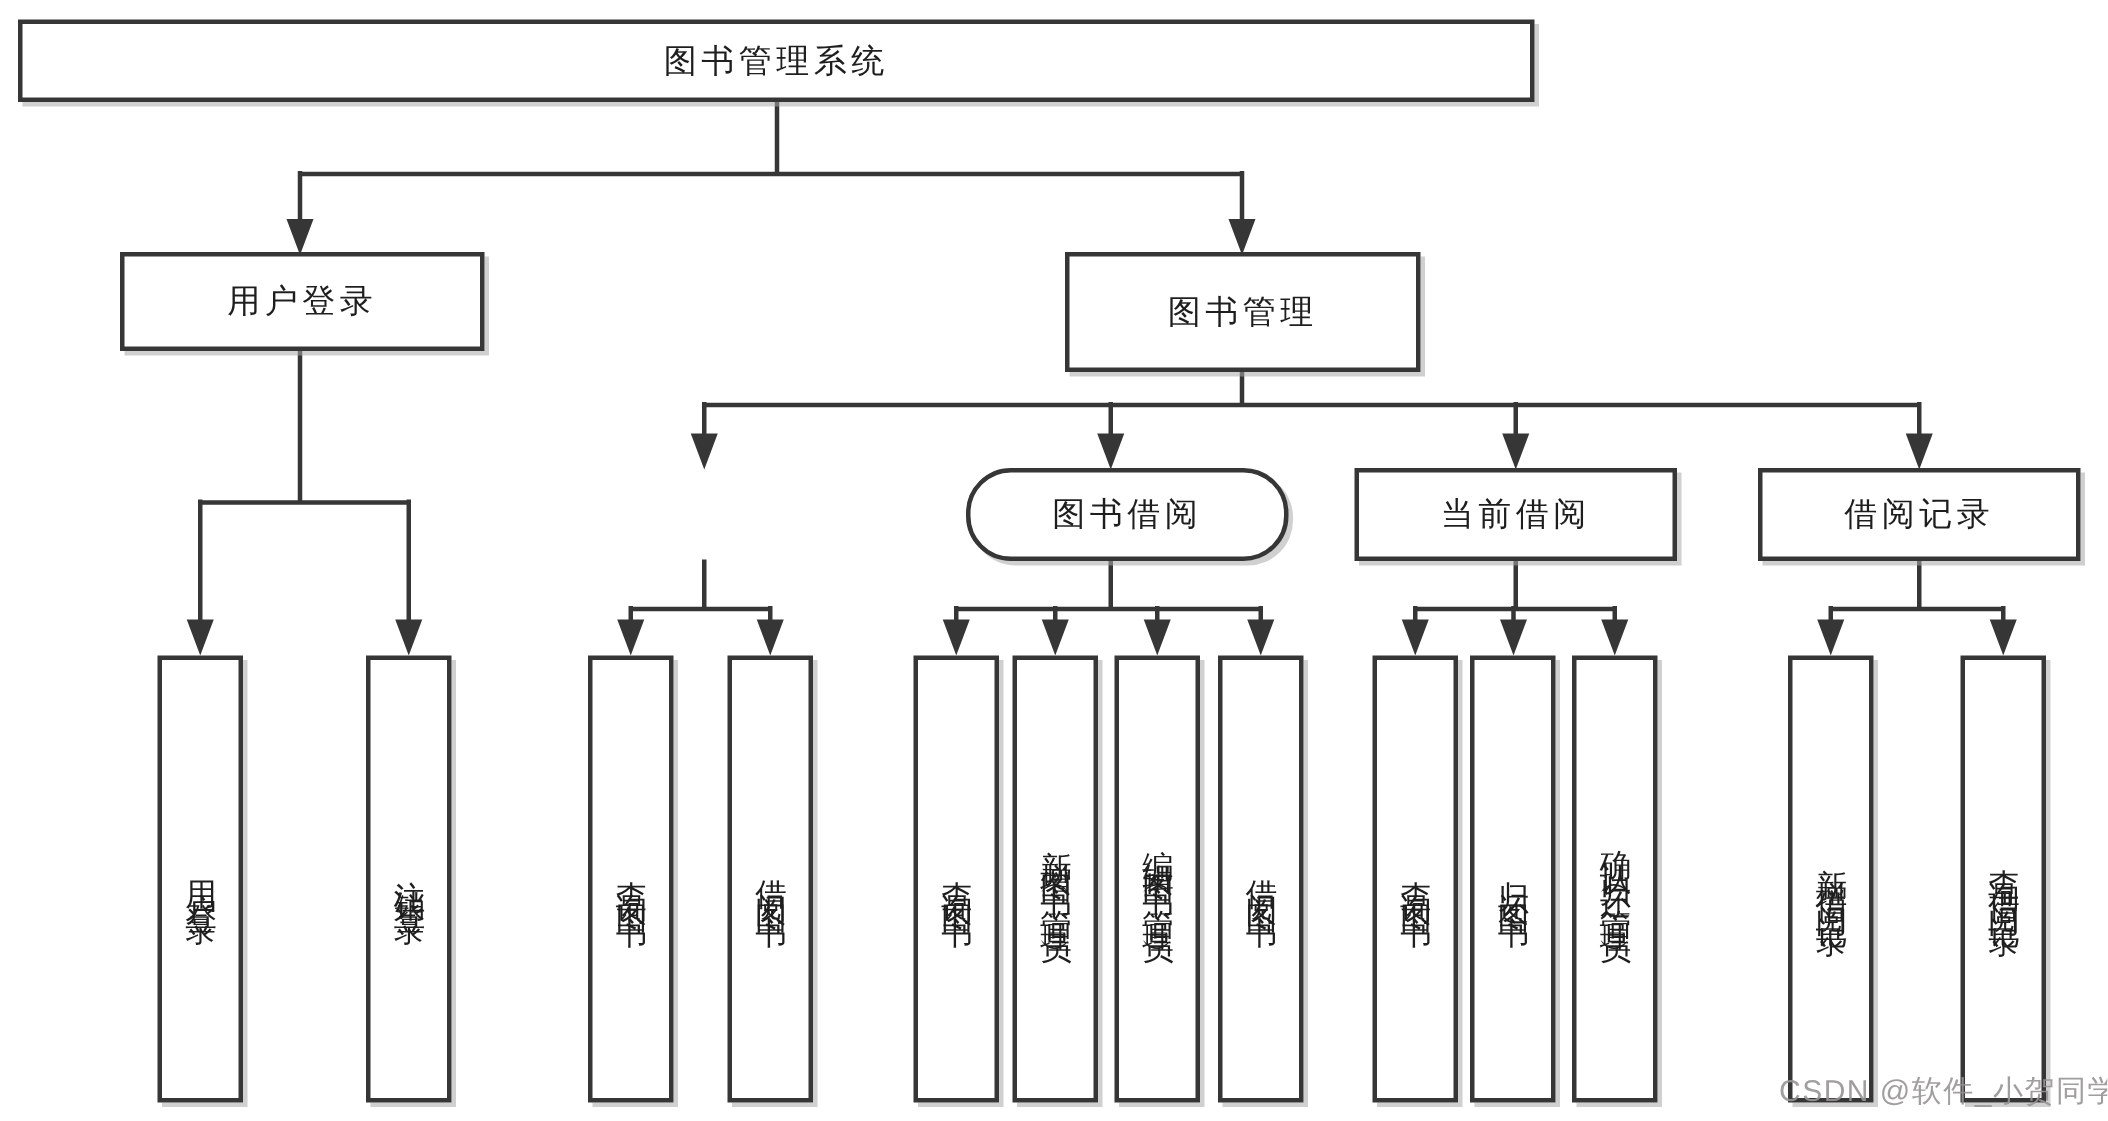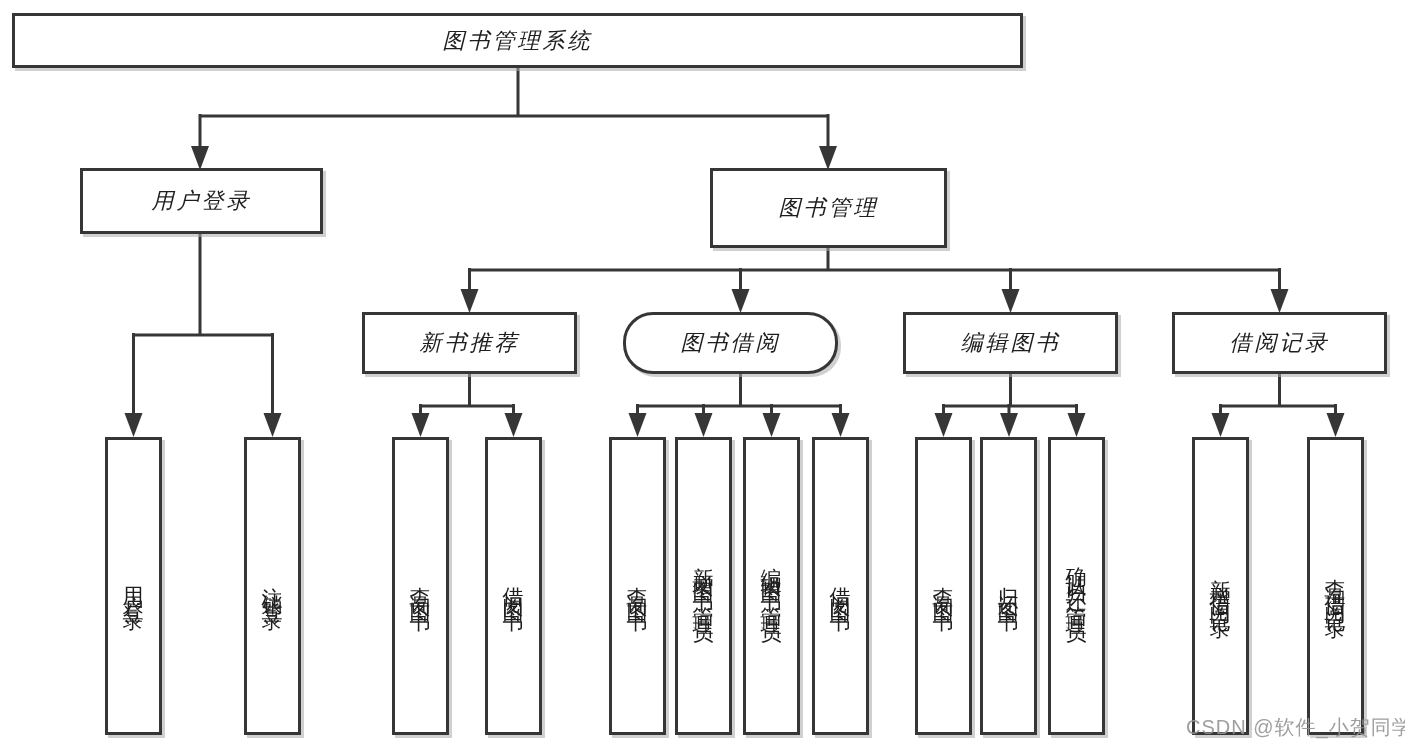--- a/index.html
+++ b/index.html
@@ -6,30 +6,30 @@
   #canvas {
     position:relative; width:1405px; height:747px; background:#ffffff;
     font-family:"Liberation Sans","DejaVu Sans",sans-serif; overflow:hidden;
   }
   #connectors { position:absolute; left:0; top:0; z-index:1; }
   .node {
     position:absolute; background:#ffffff; border:3px solid #363636;
     box-sizing:border-box; display:flex; align-items:center; justify-content:center;
     color:#1e1e1e; z-index:2; box-shadow:3px 3px 0 rgba(170,170,170,0.55);
   }
-  .h-node { font-size:22px; letter-spacing:3px; white-space:nowrap;font-style:italic; }
+  .h-node { font-size:22px; letter-spacing:3px; white-space:nowrap; }
   .v-node {
     writing-mode:vertical-rl; text-orientation:mixed;
     font-size:21px; letter-spacing:8px; line-height:1.1;
   }
   .root  { left:12px;  top:13px;  width:1011px; height:55px; }
   .l2a   { left:80px;  top:168px; width:243px;  height:66px; }
   .l2b   { left:710px; top:168px; width:237px;  height:80px; }
   .l3    { top:312px;  width:215px; height:62px; }
-  .l3-0  { left:362px; }  .l3-1 { left:623px;border-radius:30px; }
+  .l3-0  { left:362px; }  .l3-1 { left:644px;border-radius:30px; }
   .l3-2  { left:903px; }  .l3-3 { left:1172px; }
   .leaf  { top:437px; width:57px; height:298px; }
   .lf-a0 { left:105px; }  .lf-a1 { left:244px; }
   .lf-b0 { left:392px; }  .lf-b1 { left:485px; }
   .lf-c0 { left:609px; }  .lf-c1 { left:675px; }  .lf-c2 { left:743px; }  .lf-c3 { left:812px; }
   .lf-d0 { left:915px; }  .lf-d1 { left:980px; }  .lf-d2 { left:1048px; }
   .lf-e0 { left:1192px; } .lf-e1 { left:1307px; }
   .watermark {
     position:absolute; left:1186px; top:714px; z-index:3;
     font-size:20px; color:rgba(150,148,148,0.9); white-space:nowrap; letter-spacing:1px;
@@ -77,23 +77,22 @@
       <polygon points="1211.5,413 1229.5,413 1220.5,437"></polygon>
       <polygon points="1326.5,413 1344.5,413 1335.5,437"></polygon>
     </g>
   </svg>
 
   <div class="node h-node root">图书管理系统</div>
 
   <div class="node h-node l2a">用户登录</div>
   <div class="node h-node l2b">图书管理</div>
 
-  <div class="node h-node l3 l3-0">新书推荐</div>
   <div class="node h-node l3 l3-1">图书借阅</div>
-  <div class="node h-node l3 l3-2">编辑图书</div>
+  <div class="node h-node l3 l3-2">当前借阅</div>
   <div class="node h-node l3 l3-3">借阅记录</div>
 
   <div class="node v-node leaf lf-a0">用户登录</div>
   <div class="node v-node leaf lf-a1">注销登录</div>
 
   <div class="node v-node leaf lf-b0">查询图书</div>
   <div class="node v-node leaf lf-b1">借阅图书</div>
 
   <div class="node v-node leaf lf-c0">查询图书</div>
   <div class="node v-node leaf lf-c1">新增图书（管理员）</div>

